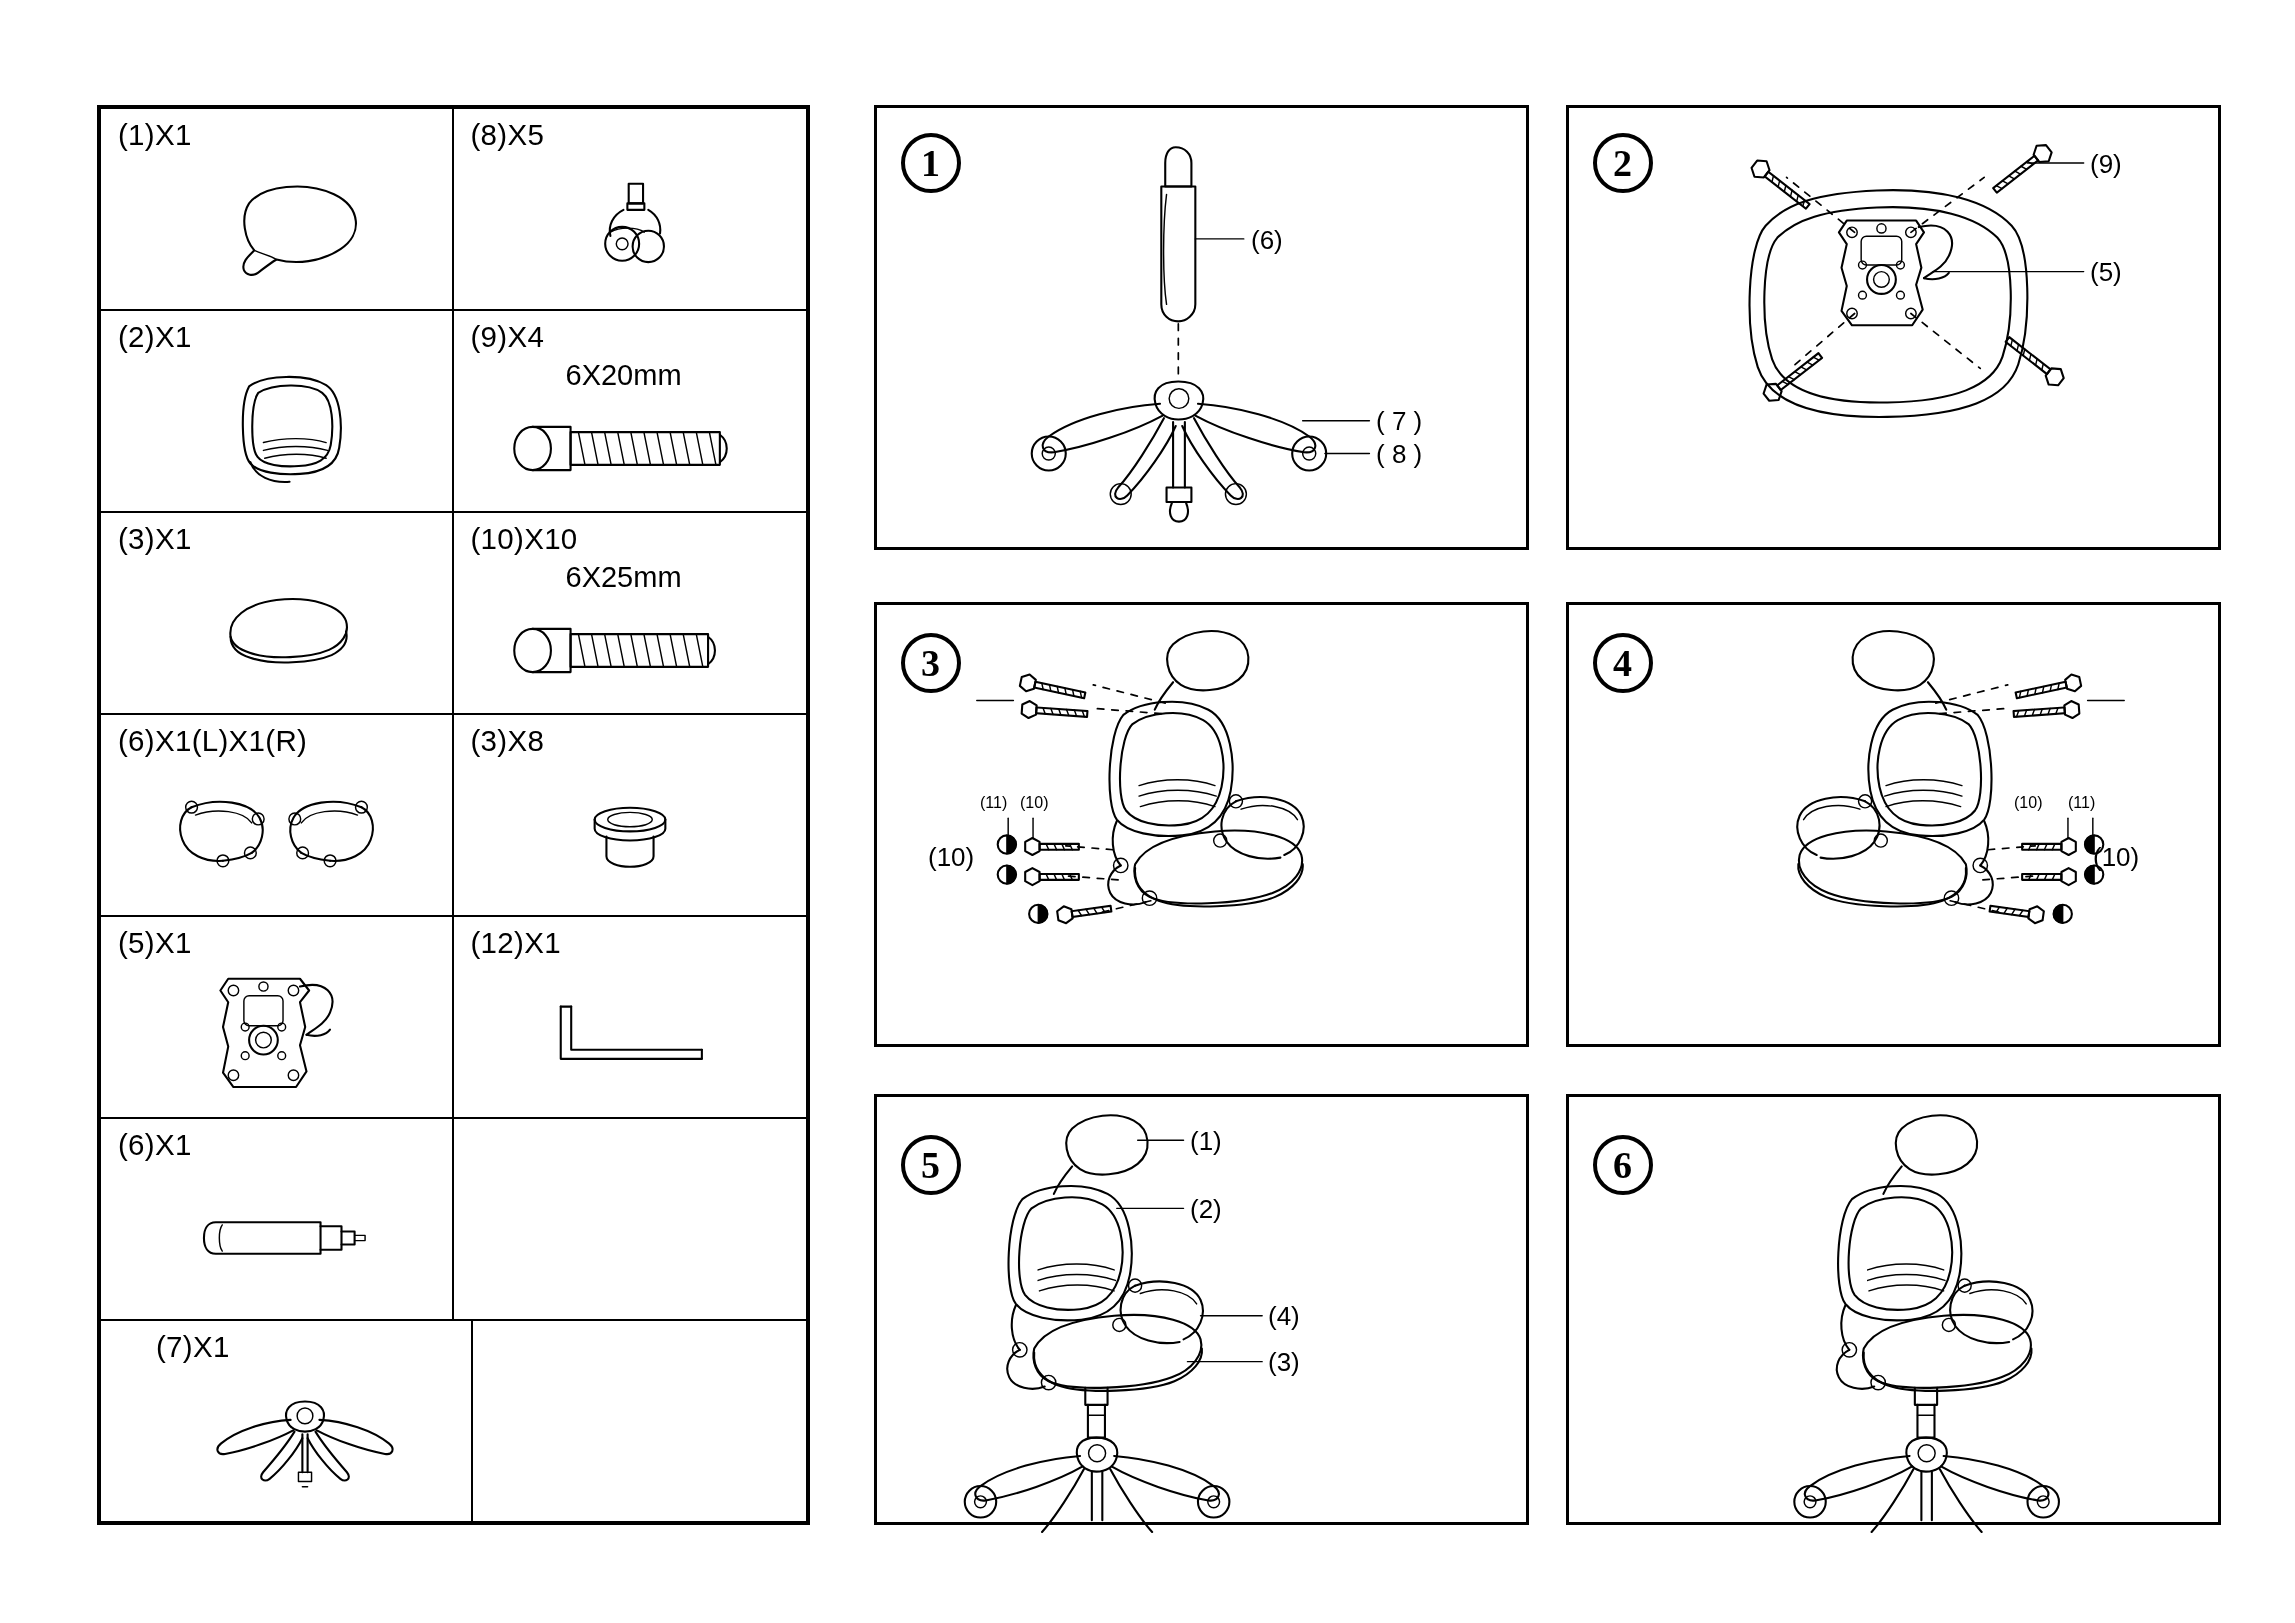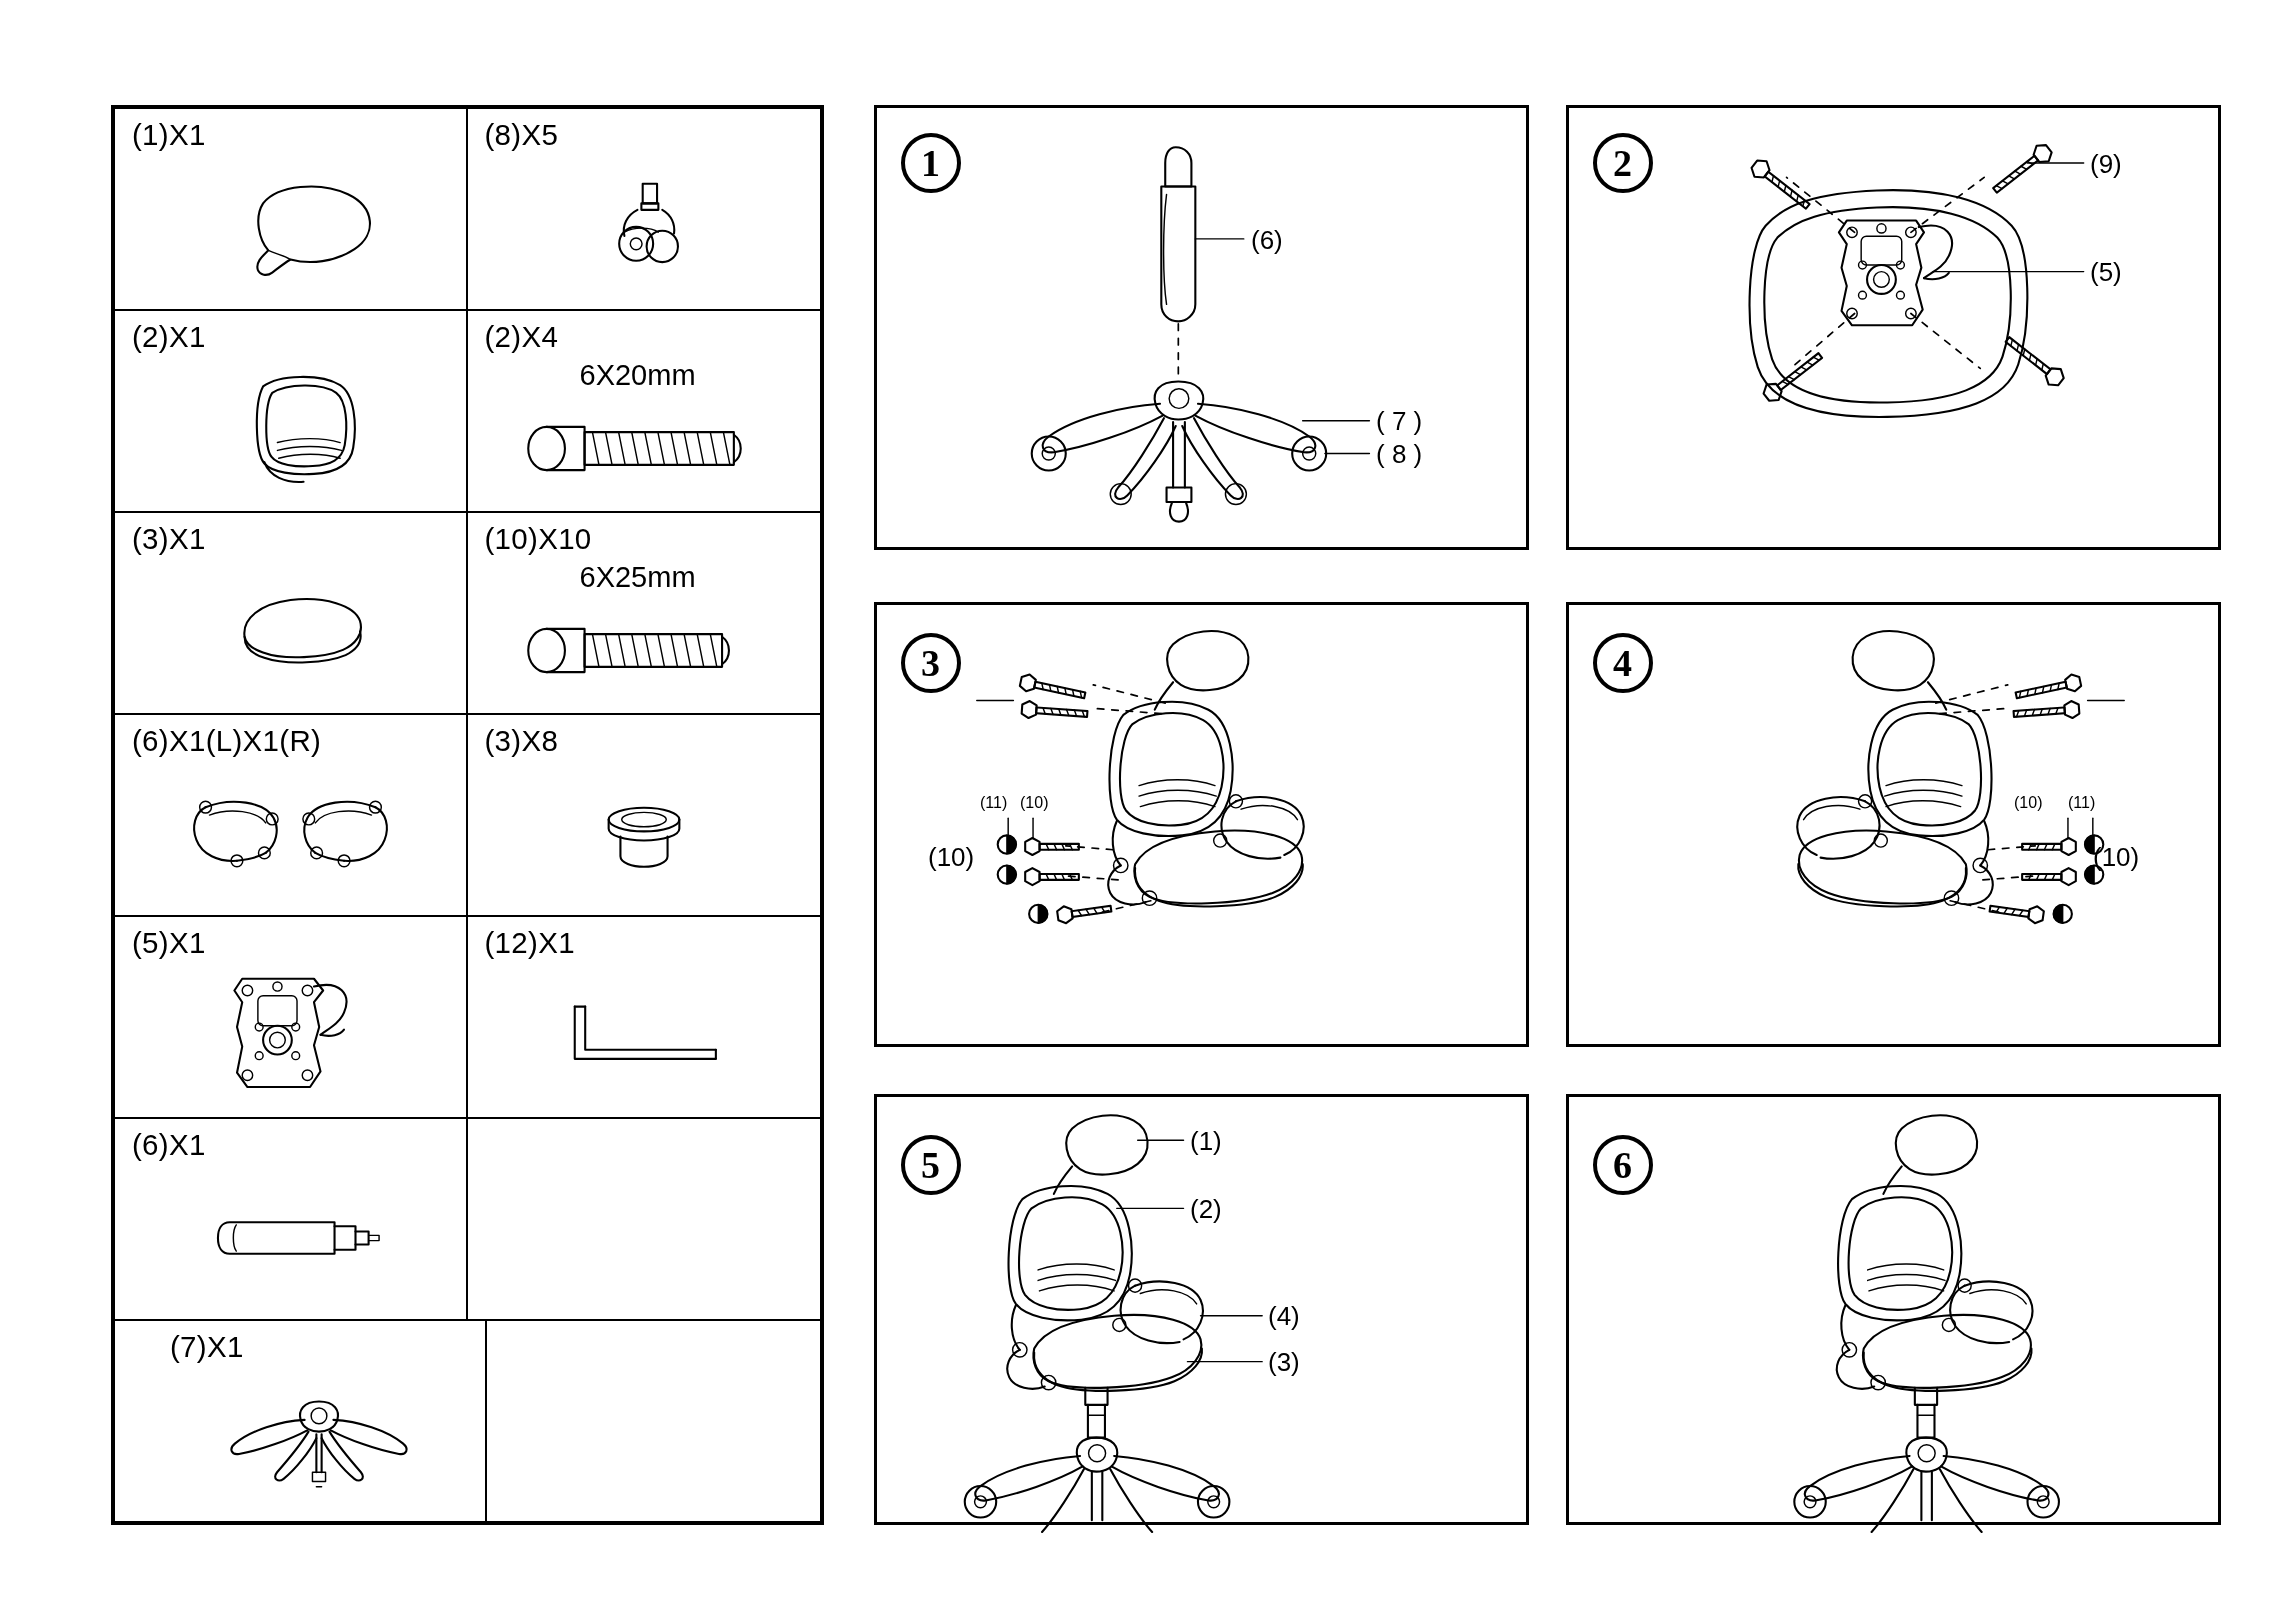--- a/index.html
+++ b/index.html
@@ -20,21 +20,21 @@
   #page {
     position: absolute;
     left: 0; top: 0;
     width: 2295px;
     height: 1623px;
   }
 
   
   #parts-table {
     position: absolute;
-    left: 111px;
+    left: 97px;
     top: 105px;
     width: 713px;
     height: 1420px;
     border: 4.6px solid #000;
     box-sizing: border-box;
     display: flex;
     flex-direction: column;
   }
   .parts-row {
     display: flex;
@@ -154,21 +154,21 @@
             <path class="ln" d="M118 34 C142 16 206 14 236 32 C258 46 262 92 256 128 C252 154 232 166 196 168 C166 170 132 166 120 152 C106 136 104 60 118 34 Z"></path>
             <path class="ln" d="M132 44 C154 30 208 28 230 44 C246 56 248 94 243 124 C239 146 222 154 194 156 C168 158 140 154 131 142 C120 128 120 62 132 44 Z"></path>
             <path class="ln-thin" d="M140 120 C170 112 210 112 236 120"></path>
             <path class="ln-thin" d="M140 132 C170 124 210 124 238 132"></path>
             <path class="ln-thin" d="M142 144 C172 136 210 136 236 144"></path>
             <path class="ln" d="M120 150 C128 172 152 182 180 180"></path>
           </svg>
         </div>
       </div>
       <div class="parts-cell">
-        <div class="cell-label">(2)X4</div>
+        <div class="cell-label">(9)X4</div>
         <div class="cell-sublabel">6X20mm</div>
         <div class="cell-art" style="top:79px;">
           <svg width="275" height="59" viewBox="0 0 420 90">
             <ellipse class="ln" cx="62" cy="45" rx="28" ry="33"></ellipse>
             <path class="ln" d="M62 12 L120 12 L120 78 L62 78"></path>
             <path class="ln" d="M120 20 L348 20 L348 70 L120 70 Z"></path>
             <g class="ln-thin">
               <path d="M132 20 L142 70"></path>
                 <path d="M152 20 L162 70"></path>
                 <path d="M172 20 L182 70"></path>

